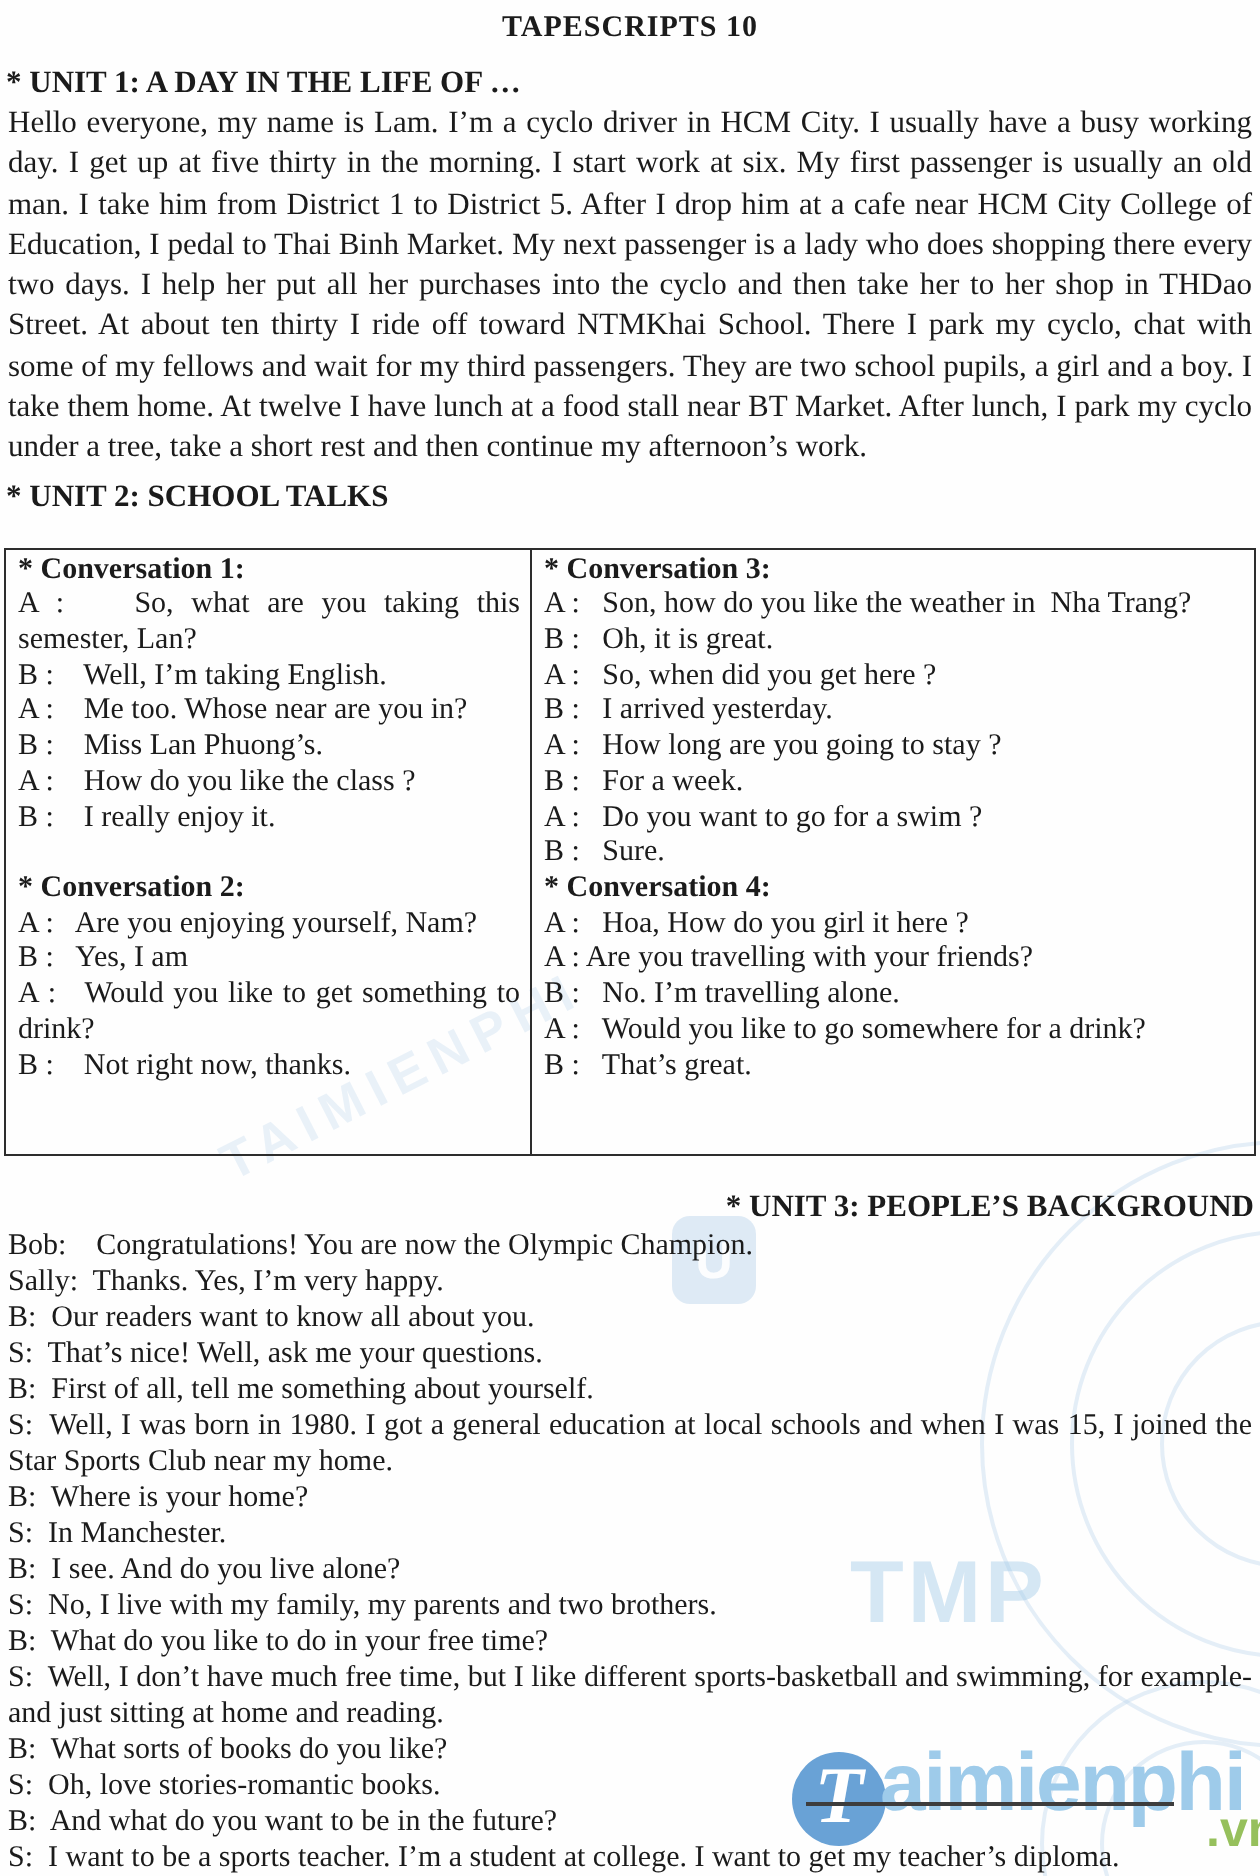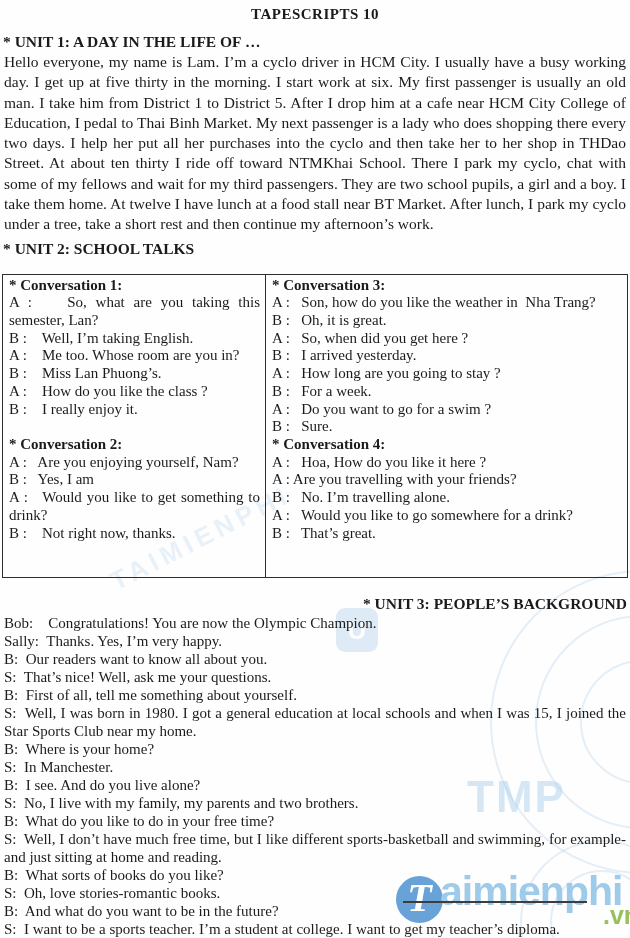--- a/index.html
+++ b/index.html
@@ -70,21 +70,20 @@
     color:rgba(255,255,255,0.9);
     font-family:"Liberation Sans", sans-serif;
     font-weight:bold; font-size:26px;
     display:flex; align-items:center; justify-content:center;
   }
   .wm-tmp {
     left:425px; top:772px;
     font-family:"Liberation Sans", sans-serif;
     font-weight:bold; font-size:44px; letter-spacing:2px;
     color:rgba(158,199,231,0.42);
-    margin-left:42px;
   }
   .wm-diag {
     left:95px; top:495px; width:320px;
     font-family:"Liberation Sans", sans-serif;
     font-weight:bold; font-size:26px; letter-spacing:5px;
     color:rgba(173,206,231,0.26);
     transform:rotate(-27deg);
   }
   .logo-badge {
     left:396px; top:876px; width:47px; height:47px;
@@ -147,21 +146,21 @@
       <p class="para">Hello everyone, my name is Lam. I’m a cyclo driver in HCM City. I usually have a busy working day. I get up at five thirty in the morning. I start work at six. My first passenger is usually an old man. I take him from District 1 to District 5. After I drop him at a cafe near HCM City College of Education, I pedal to Thai Binh Market. My next passenger is a lady who does shopping there every two days. I help her put all her purchases into the cyclo and then take her to her shop in THDao Street. At about ten thirty I ride off toward NTMKhai School. There I park my cyclo, chat with some of my fellows and wait for my third passengers. They are two school pupils, a girl and a boy. I take them home. At twelve I have lunch at a food stall near BT Market. After lunch, I park my cyclo under a tree, take a short rest and then continue my afternoon’s work.</p>
     </section>
 
     <section>
       <div class="unit-heading unit2-heading">* UNIT 2: SCHOOL TALKS</div>
       <div class="conv-table">
         <div class="conv-cell left">
             <div class="line bold">* Conversation 1:</div>
             <div class="line">A :    So, what are you taking this semester, Lan?</div>
             <div class="line">B :    Well, I’m taking English.</div>
-            <div class="line">A :    Me too. Whose room are you in?</div>
+            <div class="line">A :    Me too. Whose near are you in?</div>
             <div class="line">B :    Miss Lan Phuong’s.</div>
             <div class="line">A :    How do you like the class ?</div>
             <div class="line">B :    I really enjoy it.</div>
             <div class="line spacer"></div>
             <div class="line bold">* Conversation 2:</div>
             <div class="line">A :   Are you enjoying yourself, Nam?</div>
             <div class="line">B :   Yes, I am</div>
             <div class="line">A :   Would you like to get something to drink?</div>
             <div class="line">B :    Not right now, thanks.</div>
           </div>
@@ -169,21 +168,21 @@
             <div class="line bold">* Conversation 3:</div>
             <div class="line">A :   Son, how do you like the weather in  Nha Trang?</div>
             <div class="line">B :   Oh, it is great.</div>
             <div class="line">A :   So, when did you get here ?</div>
             <div class="line">B :   I arrived yesterday.</div>
             <div class="line">A :   How long are you going to stay ?</div>
             <div class="line">B :   For a week.</div>
             <div class="line">A :   Do you want to go for a swim ?</div>
             <div class="line">B :   Sure.</div>
             <div class="line bold">* Conversation 4:</div>
-            <div class="line">A :   Hoa, How do you like it here ?</div>
+            <div class="line">A :   Hoa, How do you girl it here ?</div>
             <div class="line">A : Are you travelling with your friends?</div>
             <div class="line">B :   No. I’m travelling alone.</div>
             <div class="line">A :   Would you like to go somewhere for a drink?</div>
             <div class="line">B :   That’s great.</div>
           </div>
       </div>
     </section>
 
     <section>
       <div class="unit-heading indent">* UNIT 3: PEOPLE’S BACKGROUND</div>

